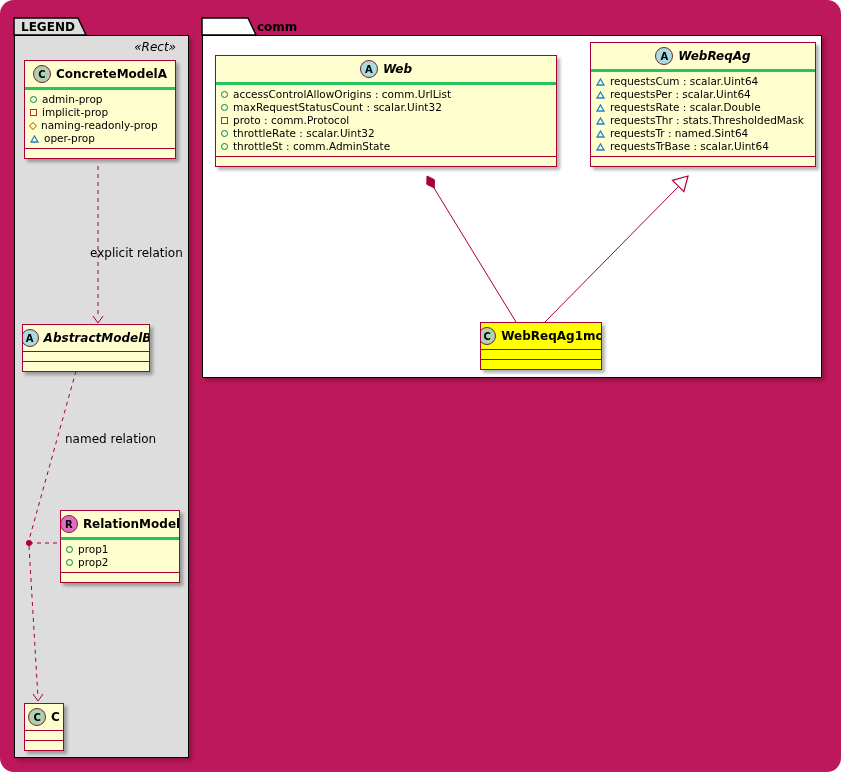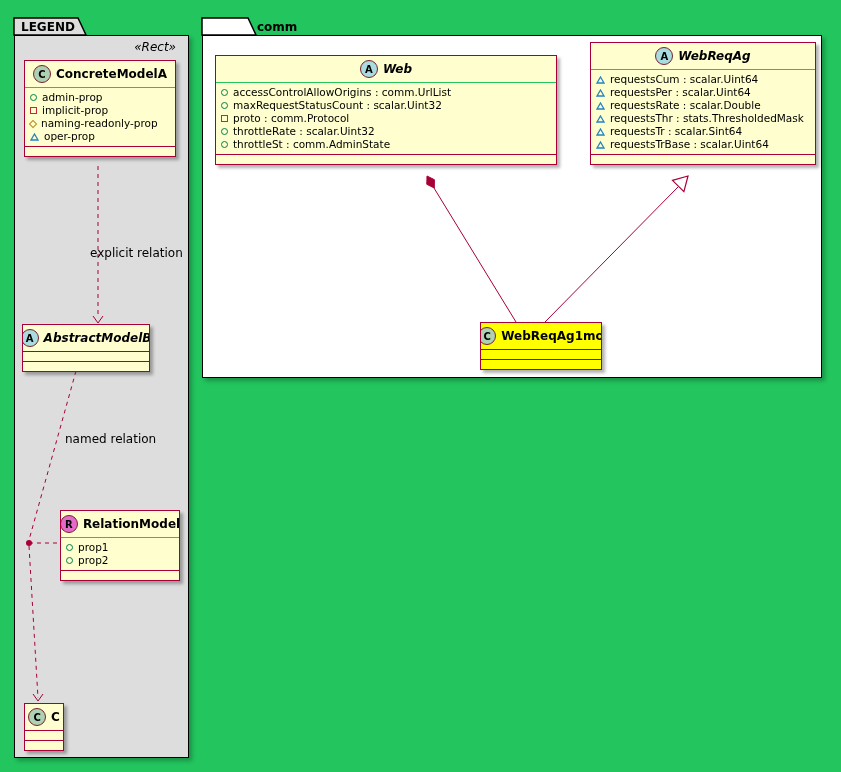--- a/index.html
+++ b/index.html
@@ -1,34 +1,34 @@
 <!DOCTYPE html>
 <html><head>
 <meta charset="utf-8">
 <style>
   html,body{margin:0;padding:0;background:#ffffff;font-family:"DejaVu Sans",sans-serif;}
-  .canvas{position:relative;width:841px;height:772px;background:#22c55e;overflow:hidden;}
+  .canvas{position:relative;width:841px;height:772px;background:#be185d;overflow:hidden;border-radius:14px;}
 
   
   .pkg-body{position:absolute;border:1.5px solid #000;box-sizing:border-box;z-index:1;box-shadow:3px 3px 4px rgba(0,0,0,0.25);}
   .pkg-tab-label{position:absolute;z-index:6;font-weight:bold;font-size:12px;color:#000;}
 
   
   .uml-class{position:absolute;background:#FEFECE;border:1.5px solid #A80036;box-sizing:border-box;
              box-shadow:3px 3px 3px rgba(0,0,0,0.3);z-index:3;overflow:hidden;}
   .uml-class.hl{background:#FFFF00;}
   .cls-header{height:26px;display:flex;align-items:center;justify-content:center;gap:5px;padding:0 6px;box-sizing:border-box;}
   .cls-name{font-weight:bold;font-size:12px;color:#000;white-space:nowrap;}
   .italic{font-style:italic;}
   .lettericon{width:16px;height:16px;border-radius:50%;display:flex;align-items:center;justify-content:center;
               font-size:10px;font-weight:bold;color:#000;border:1px solid #7a2030;flex:none;font-style:normal;}
   .bg-class{background:#ADD1B2;}
   .bg-abstract{background:#A9DCDF;}
   .bg-rel{background:#E36AC8;}
-  .cls-props{border-top:1px solid #22c55e;padding:3px 5px;}
+  .cls-props{border-top:3px solid #22c55e;padding:3px 5px;}
   .prop-row{display:flex;align-items:center;gap:5px;font-size:10.5px;line-height:13px;color:#000;white-space:nowrap;}
   .cls-strip{border-top:1px solid #A80036;height:9px;}
   .pi{flex:none;display:inline-block;box-sizing:border-box;}
   .pi-circle{width:7px;height:7px;border:1.5px solid #038048;border-radius:50%;}
   .pi-square{width:7px;height:7px;border:1.5px solid #C82930;}
   .pi-diamond{width:6px;height:6px;border:1.5px solid #B38D22;transform:rotate(45deg);}
 
   
   .overlay{position:absolute;left:0;top:0;z-index:4;pointer-events:none;}
   .dash{stroke:#A80036;stroke-width:1;stroke-dasharray:4,4;fill:none;}
@@ -173,21 +173,21 @@
       <div class="prop-row">
         <svg class="pi" width="9" height="8" viewBox="0 0 9 8">
             <path d="M4.5 1 8 7 1 7Z" fill="none" stroke="#2383C4" stroke-width="1.3"></path>
           </svg>
         <span>requestsThr : stats.ThresholdedMask</span>
       </div>
       <div class="prop-row">
         <svg class="pi" width="9" height="8" viewBox="0 0 9 8">
             <path d="M4.5 1 8 7 1 7Z" fill="none" stroke="#2383C4" stroke-width="1.3"></path>
           </svg>
-        <span>requestsTr : scalar.Sint64</span>
+        <span>requestsTr : named.Sint64</span>
       </div>
       <div class="prop-row">
         <svg class="pi" width="9" height="8" viewBox="0 0 9 8">
             <path d="M4.5 1 8 7 1 7Z" fill="none" stroke="#2383C4" stroke-width="1.3"></path>
           </svg>
         <span>requestsTrBase : scalar.Uint64</span>
       </div>
     </div>
     <div class="cls-strip"></div>
   </div>

